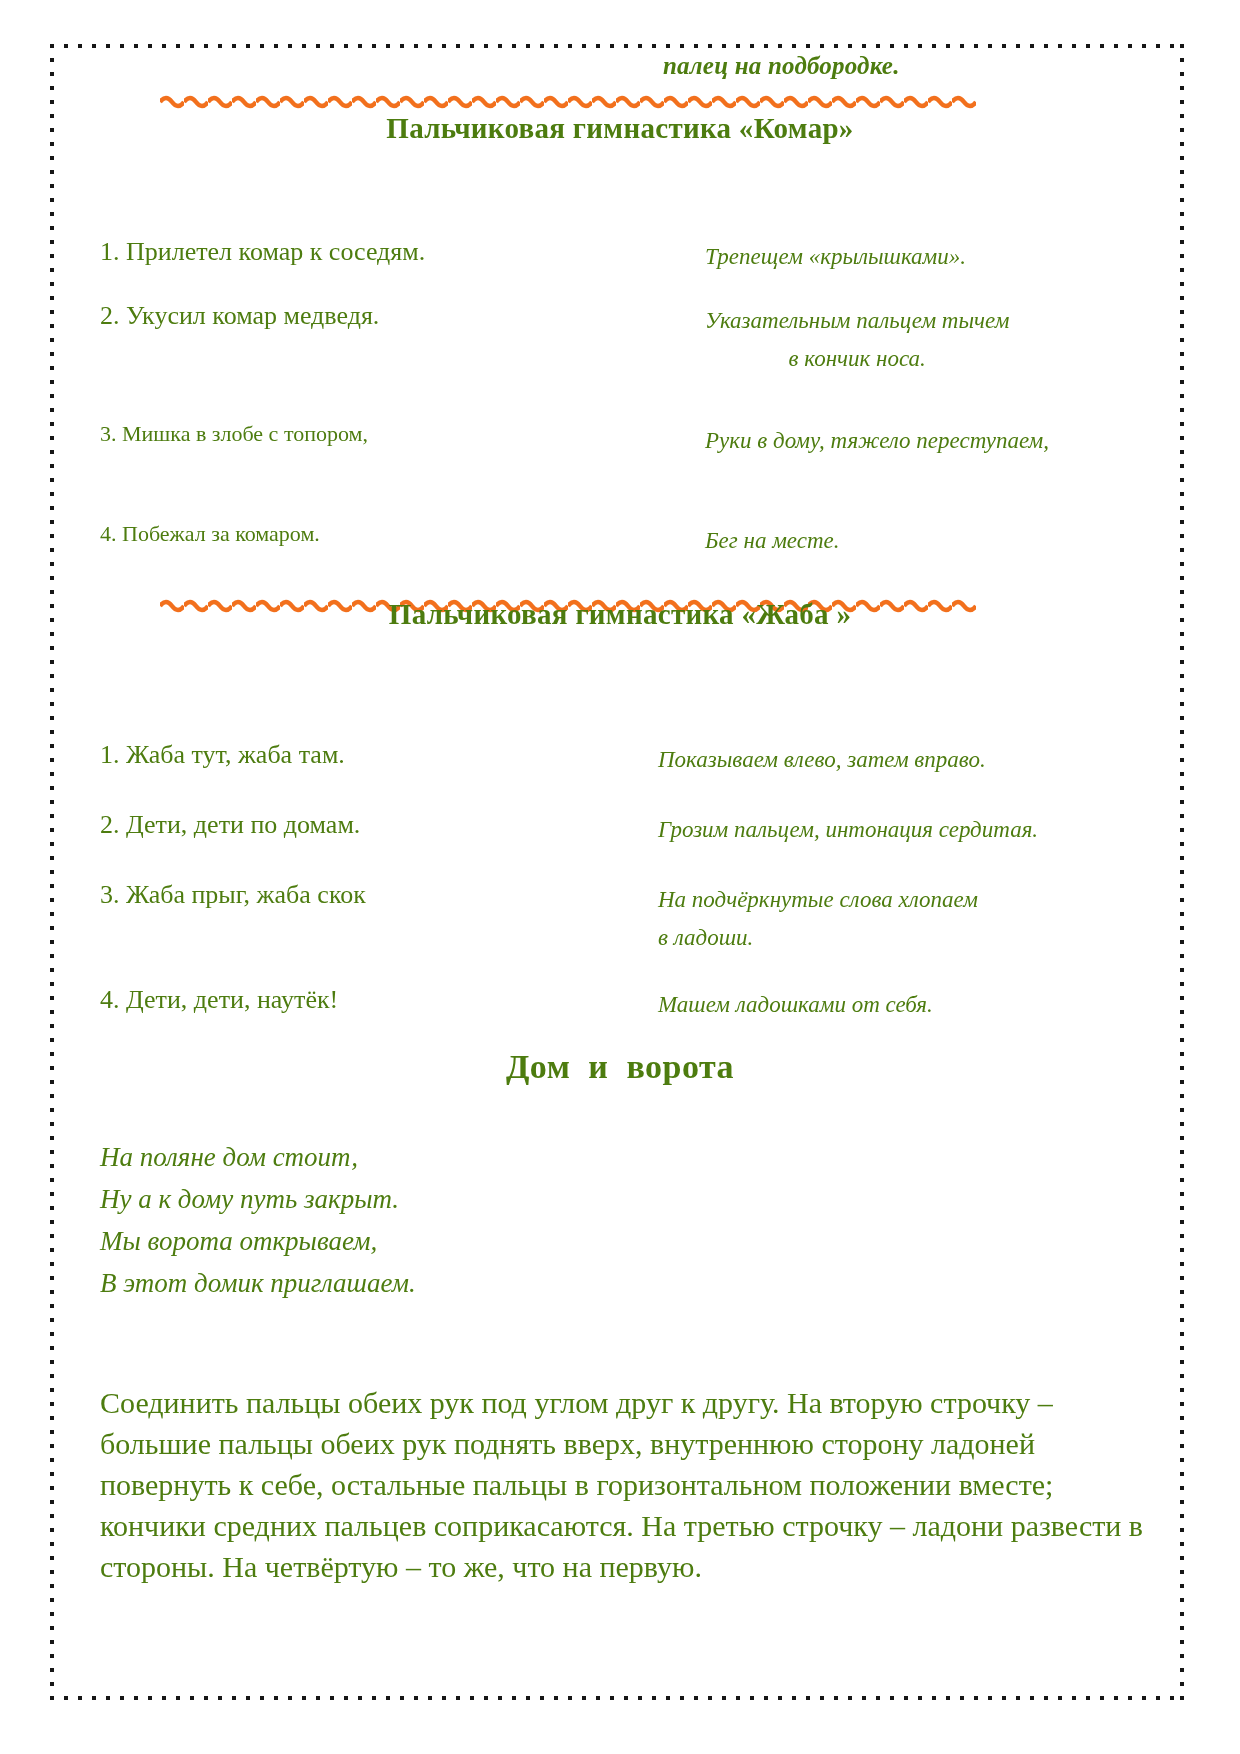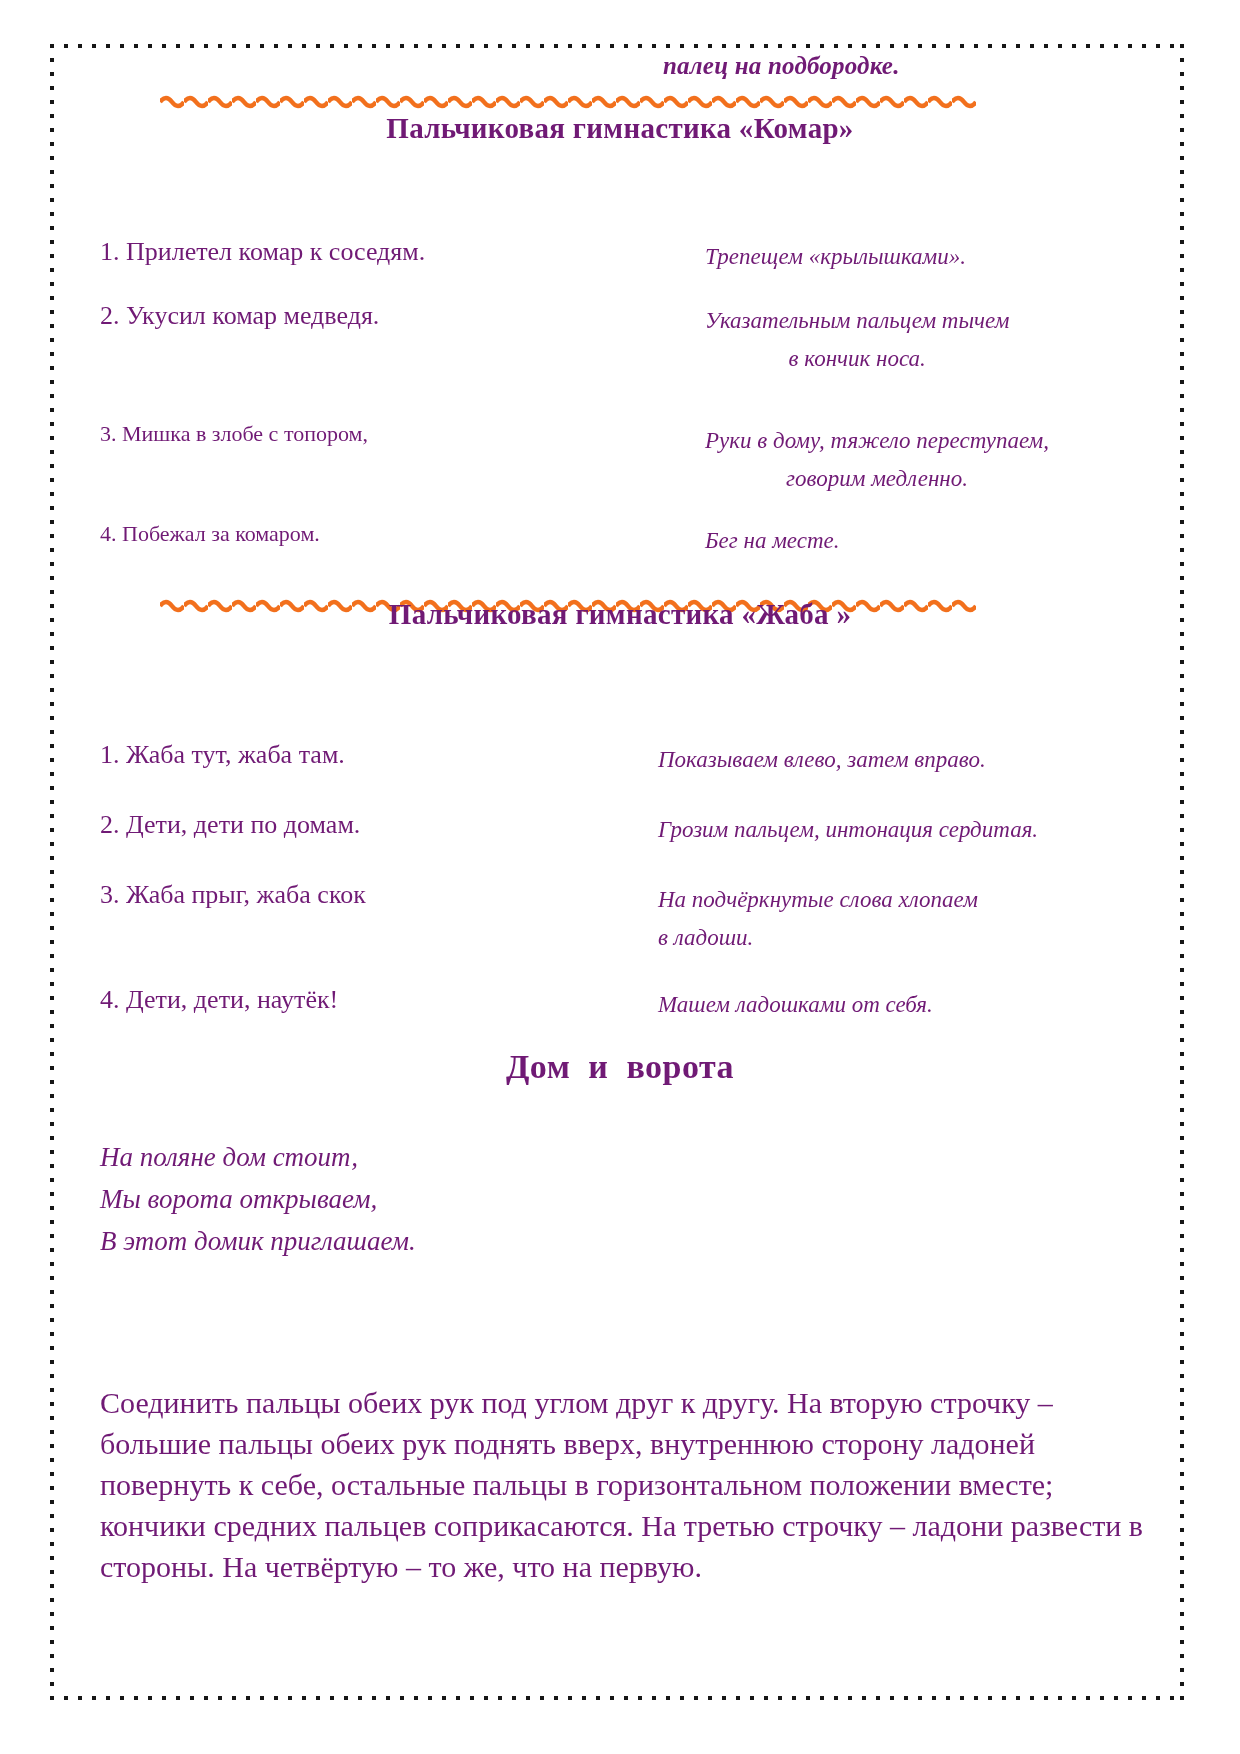--- a/index.html
+++ b/index.html
@@ -1,18 +1,18 @@
 <!DOCTYPE html>
 <html><head>
 <meta charset="utf-8">
 <style>
   html,body{margin:0;padding:0;background:#fff;}
   .sheet{
     position:relative;width:1240px;height:1754px;background:#ffffff;
-    font-family:"Liberation Serif","DejaVu Serif",serif;color:#701a75;overflow:hidden;
+    font-family:"Liberation Serif","DejaVu Serif",serif;color:#4d7c0f;overflow:hidden;
   }
   
   .doc-border{
     position:absolute;left:50px;top:44px;width:1134px;height:1656px;
     background-image:
       repeating-linear-gradient(90deg,#161616 0 4px,transparent 4px 14px),
       repeating-linear-gradient(90deg,#161616 0 4px,transparent 4px 14px),
       repeating-linear-gradient(180deg,#161616 0 4px,transparent 4px 14px),
       repeating-linear-gradient(180deg,#161616 0 4px,transparent 4px 14px);
     background-position:left top,left bottom,left top,right top;
@@ -71,21 +71,20 @@
     <div class="action-cell col1">
       <div>Указательным пальцем тычем</div>
       <div>в кончик носа.</div>
     </div>
   </div>
 
   <div class="abs row" style="top:421px">
     <div class="verse-cell small">3. Мишка в злобе с топором,</div>
     <div class="action-cell col1">
       <div>Руки в дому, тяжело переступаем,</div>
-      <div>говорим медленно.</div>
     </div>
   </div>
 
   <div class="abs row" style="top:521px">
     <div class="verse-cell small">4. Побежал за комаром.</div>
     <div class="action-cell col1">
       <div>Бег на месте.</div>
     </div>
   </div>
 
@@ -126,18 +125,19 @@
     <div class="verse-cell">4. Дети, дети, наутёк!</div>
     <div class="action-cell col2">
       <div>Машем ладошками от себя.</div>
     </div>
   </div>
 
   <div class="abs h3" style="top:1048px">Дом  и  ворота</div>
 
   <div class="abs poem" style="top:1136px">
     <div>На поляне дом стоит,</div>
+    <div>Ну а к дому путь закрыт.</div>
     <div>Мы ворота открываем,</div>
     <div>В этот домик приглашаем.</div>
   </div>
 
   <div class="abs para" style="top:1382px">Соединить пальцы обеих рук под углом друг к другу. На вторую строчку – большие пальцы обеих рук поднять вверх, внутреннюю сторону ладоней повернуть к себе, остальные пальцы в горизонтальном положении вместе; кончики средних пальцев соприкасаются. На третью строчку – ладони развести в стороны. На четвёртую – то же, что на первую.</div>
 </div>
 
 </body></html>

